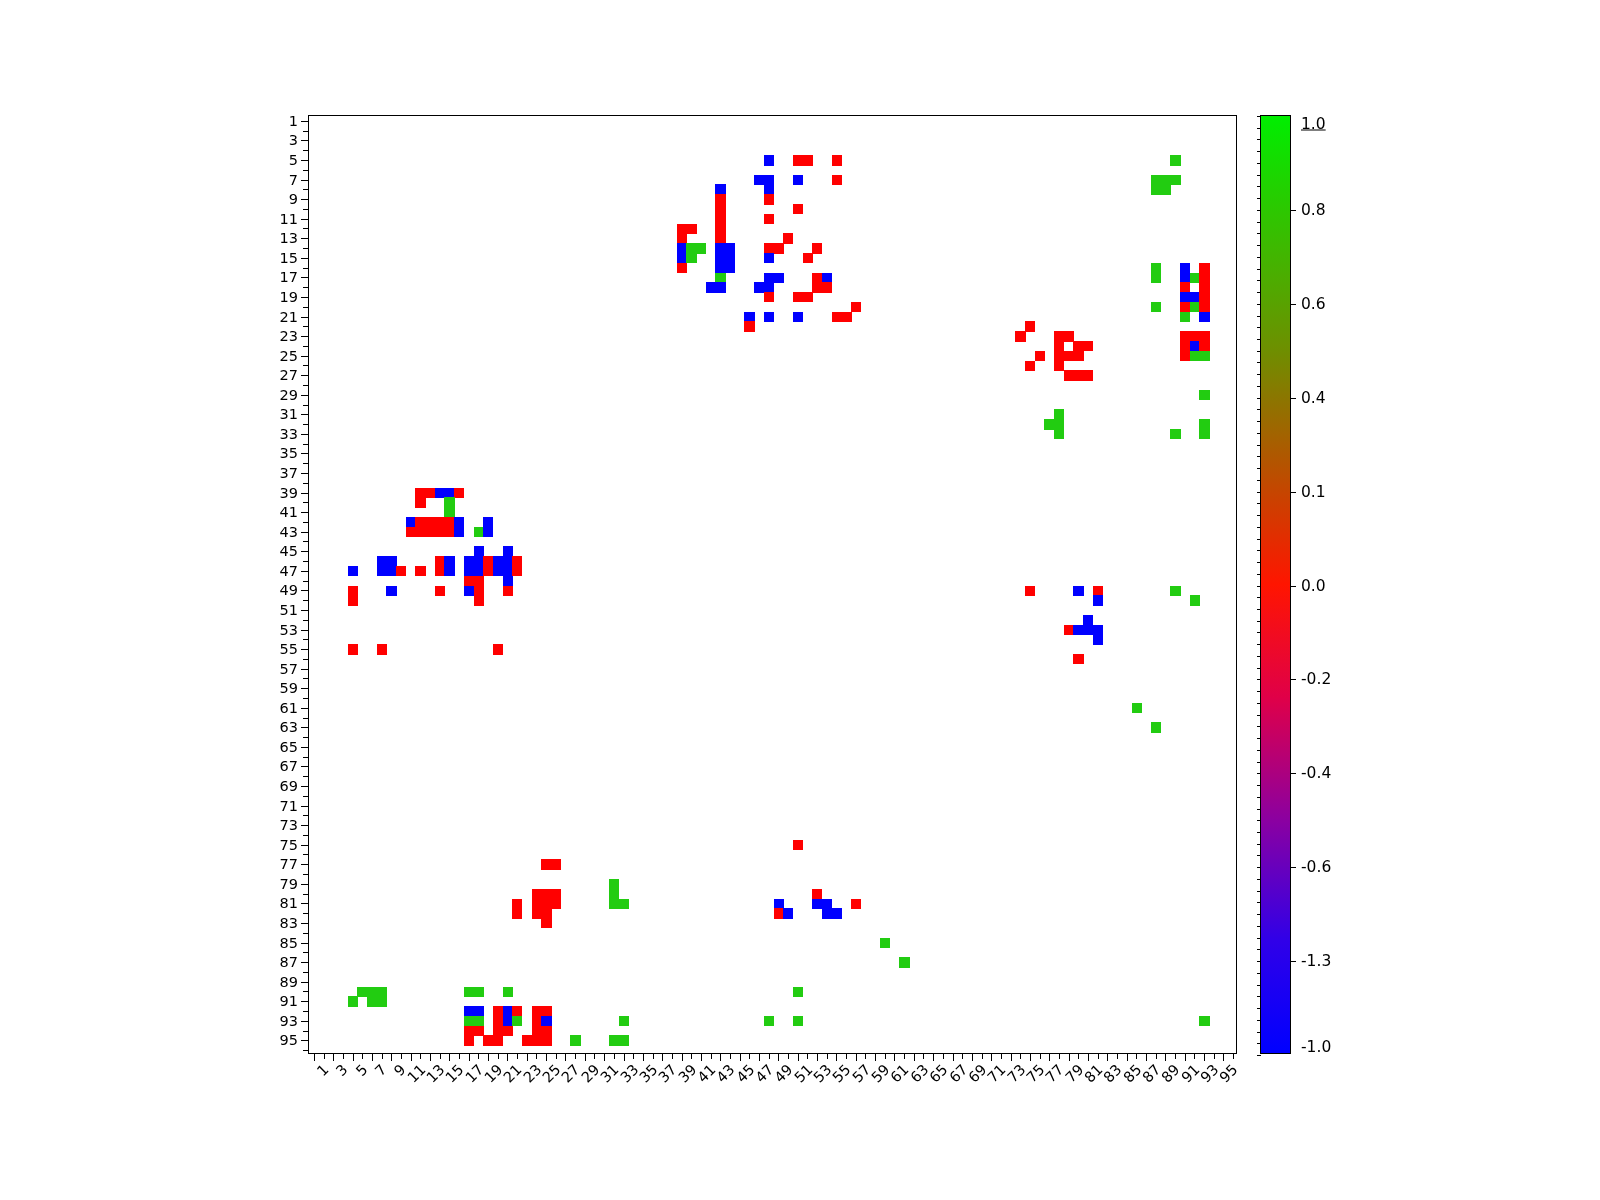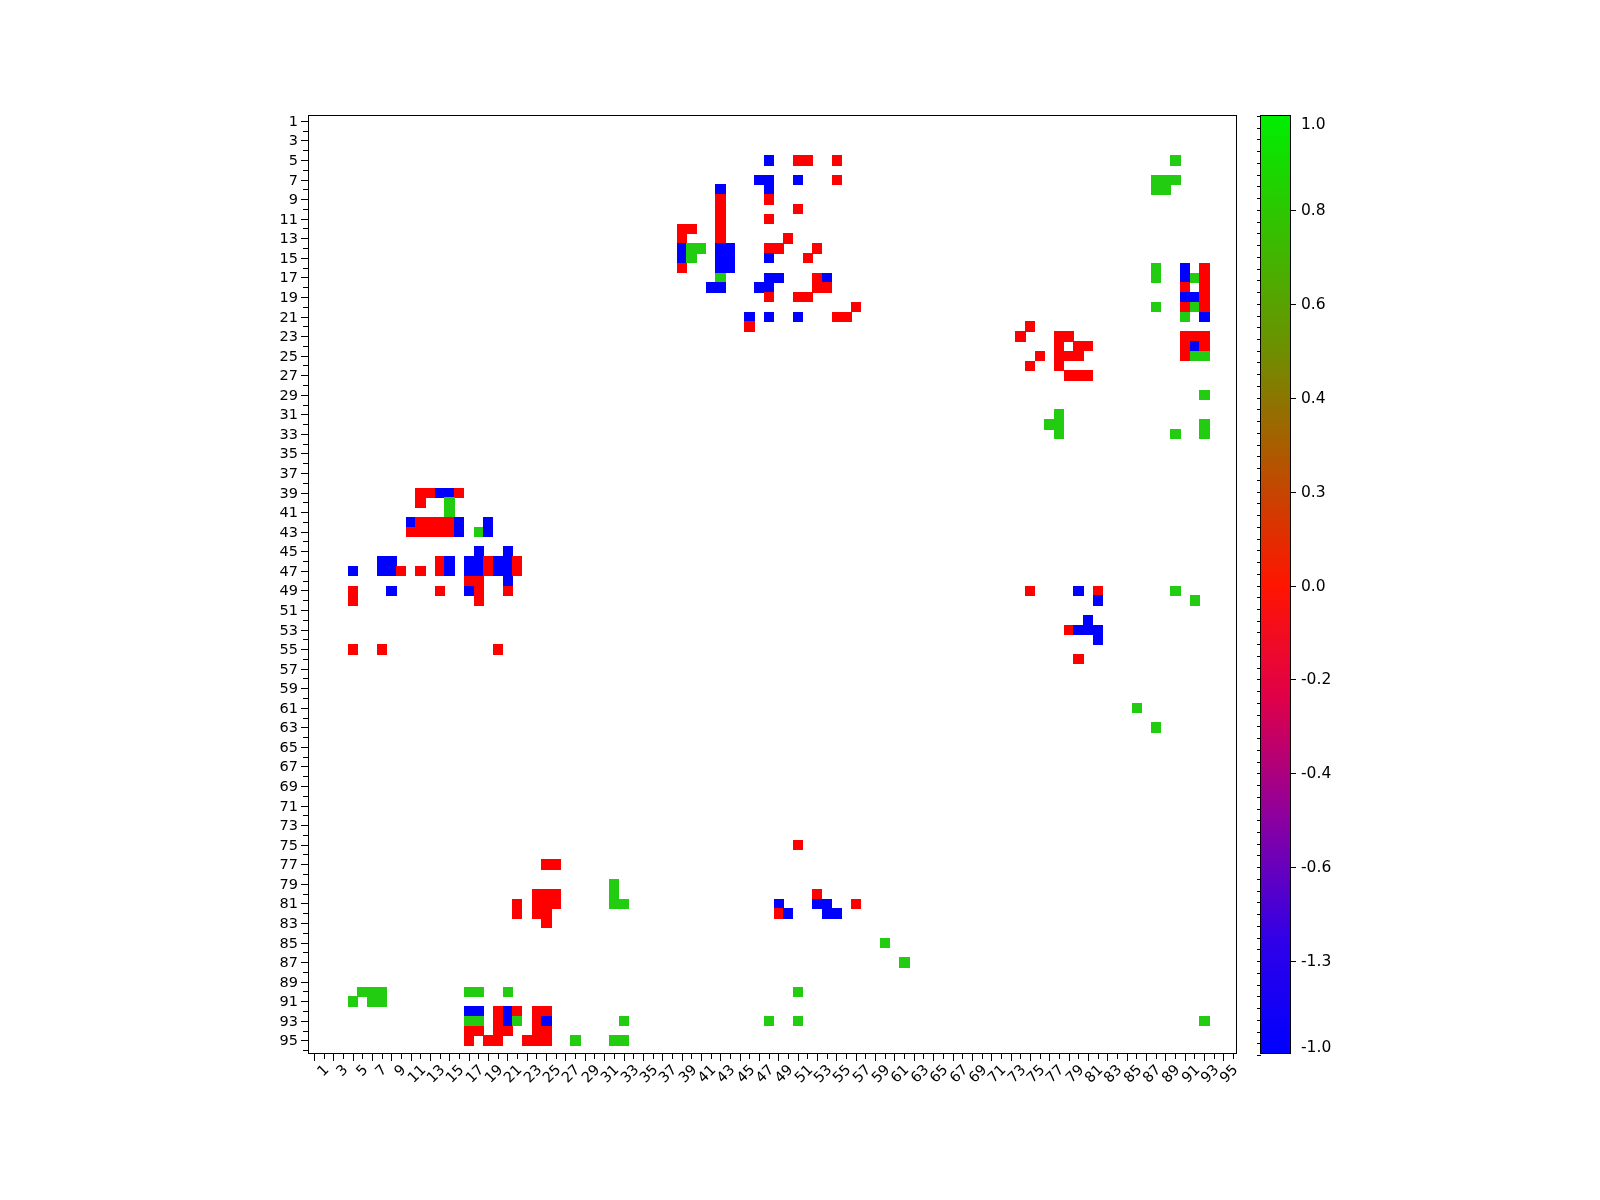--- a/index.html
+++ b/index.html
@@ -701,29 +701,29 @@
       <div class="tick-x major" style="left: 895.13px;"></div>
       <div class="xlabel" style="left: 902.13px;">93</div>
       <div class="tick-x" style="left: 904.807px;"></div>
       <div class="tick-x major" style="left: 914.484px;"></div>
       <div class="xlabel" style="left: 921.484px;">95</div>
       <div class="tick-x" style="left: 924.161px;"></div>
     </div>
 
   <div id="colorbar">
     <div id="cbar-gradient" style="background: linear-gradient(rgb(0, 238, 0) 0%, rgb(110, 143, 0) 25%, rgb(255, 21, 0) 50%, rgb(224, 0, 72) 62%, rgb(140, 0, 160) 75%, rgb(48, 0, 232) 88%, rgb(0, 0, 255) 100%);"></div>
-  <div class="cblabel" style="top: 8px;">1.0</div>
+  <div class="cblabel" style="top: 8px; text-decoration: underline;">1.0</div>
       <div class="cbtick" style="top: 93.9px;"></div>
       <div class="cblabel" style="top: 93.9px;">0.8</div>
       <div class="cbtick" style="top: 187.8px;"></div>
       <div class="cblabel" style="top: 187.8px;">0.6</div>
       <div class="cbtick" style="top: 281.7px;"></div>
       <div class="cblabel" style="top: 281.7px;">0.4</div>
       <div class="cbtick" style="top: 375.6px;"></div>
-      <div class="cblabel" style="top: 375.6px;">0.3</div>
+      <div class="cblabel" style="top: 375.6px;">0.1</div>
       <div class="cbtick" style="top: 469.5px;"></div>
       <div class="cblabel" style="top: 469.5px;">0.0</div>
       <div class="cbtick" style="top: 563.4px;"></div>
       <div class="cblabel" style="top: 563.4px;">-0.2</div>
       <div class="cbtick" style="top: 657.3px;"></div>
       <div class="cblabel" style="top: 657.3px; text-align: center;">-0.4</div>
       <div class="cbtick" style="top: 751.2px;"></div>
       <div class="cblabel" style="top: 751.2px;">-0.6</div>
       <div class="cbtick" style="top: 845.1px;"></div>
       <div class="cblabel" style="top: 845.1px;">-1.3</div>

